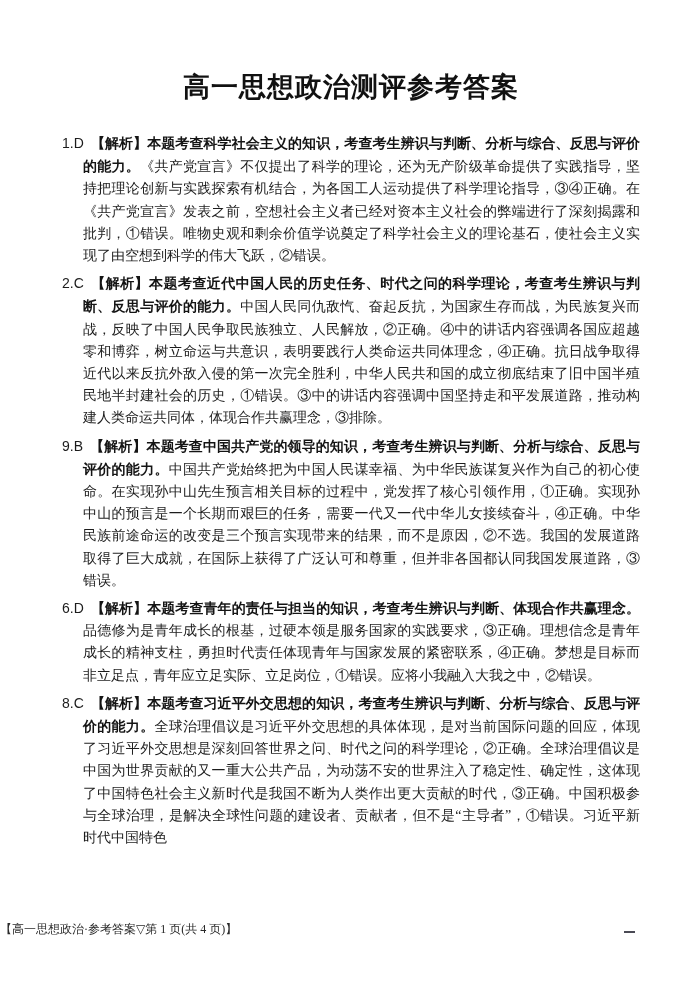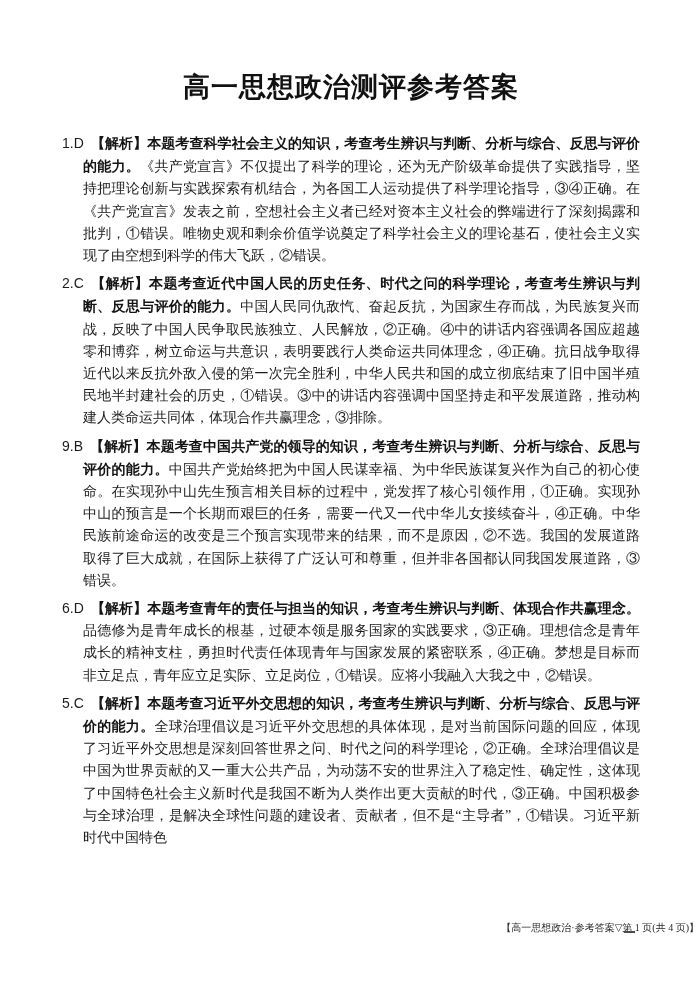--- a/index.html
+++ b/index.html
@@ -50,23 +50,23 @@
     color: #141414;
   }
   .body-text {
     font-weight: 400;
   }
   .page-footer {
     position: absolute;
     left: 0;
     top: 921px;
     width: 100%;
-    text-align: right;
+    text-align: left;
     font-family: "Liberation Serif", "DejaVu Serif", serif;
-    font-size: 10px;
+    font-size: 12px;
     color: #2a2a2a;
   }
   .stray-mark {
     position: absolute;
     left: 624px;
     top: 931px;
     width: 11px;
     height: 2px;
     background: #4a4a55;
   }
@@ -91,21 +91,21 @@
 
     <p class="item">
       <span class="num">9.B</span><span class="lead">【解析】本题考查中国共产党的领导的知识，考查考生辨识与判断、分析与综合、反思与评价的能力。</span><span class="body-text">中国共产党始终把为中国人民谋幸福、为中华民族谋复兴作为自己的初心使命。在实现孙中山先生预言相关目标的过程中，党发挥了核心引领作用，①正确。实现孙中山的预言是一个长期而艰巨的任务，需要一代又一代中华儿女接续奋斗，④正确。中华民族前途命运的改变是三个预言实现带来的结果，而不是原因，②不选。我国的发展道路取得了巨大成就，在国际上获得了广泛认可和尊重，但并非各国都认同我国发展道路，③错误。</span>
     </p>
 
     <p class="item">
       <span class="num">6.D</span><span class="lead">【解析】本题考查青年的责任与担当的知识，考查考生辨识与判断、体现合作共赢理念。</span><span class="body-text">品德修为是青年成长的根基，过硬本领是服务国家的实践要求，③正确。理想信念是青年成长的精神支柱，勇担时代责任体现青年与国家发展的紧密联系，④正确。梦想是目标而非立足点，青年应立足实际、立足岗位，①错误。应将小我融入大我之中，②错误。</span>
     </p>
 
     <p class="item">
-      <span class="num">5.C</span><span class="lead">【解析】本题考查习近平外交思想的知识，考查考生辨识与判断、分析与综合、反思与评价的能力。</span><span class="body-text">全球治理倡议是习近平外交思想的具体体现，是对当前国际问题的回应，体现了习近平外交思想是深刻回答世界之问、时代之问的科学理论，②正确。全球治理倡议是中国为世界贡献的又一重大公共产品，为动荡不安的世界注入了稳定性、确定性，这体现了中国特色社会主义新时代是我国不断为人类作出更大贡献的时代，③正确。中国积极参与全球治理，是解决全球性问题的建设者、贡献者，但不是“主导者”，①错误。习近平新时代中国特色</span>
+      <span class="num">8.C</span><span class="lead">【解析】本题考查习近平外交思想的知识，考查考生辨识与判断、分析与综合、反思与评价的能力。</span><span class="body-text">全球治理倡议是习近平外交思想的具体体现，是对当前国际问题的回应，体现了习近平外交思想是深刻回答世界之问、时代之问的科学理论，②正确。全球治理倡议是中国为世界贡献的又一重大公共产品，为动荡不安的世界注入了稳定性、确定性，这体现了中国特色社会主义新时代是我国不断为人类作出更大贡献的时代，③正确。中国积极参与全球治理，是解决全球性问题的建设者、贡献者，但不是“主导者”，①错误。习近平新时代中国特色</span>
     </p>
 
   </div>
 
   <div class="page-footer">【高一思想政治·参考答案▽第 1 页(共 4 页)】</div>
 
   <div class="stray-mark"></div>
 
 </div>
 

